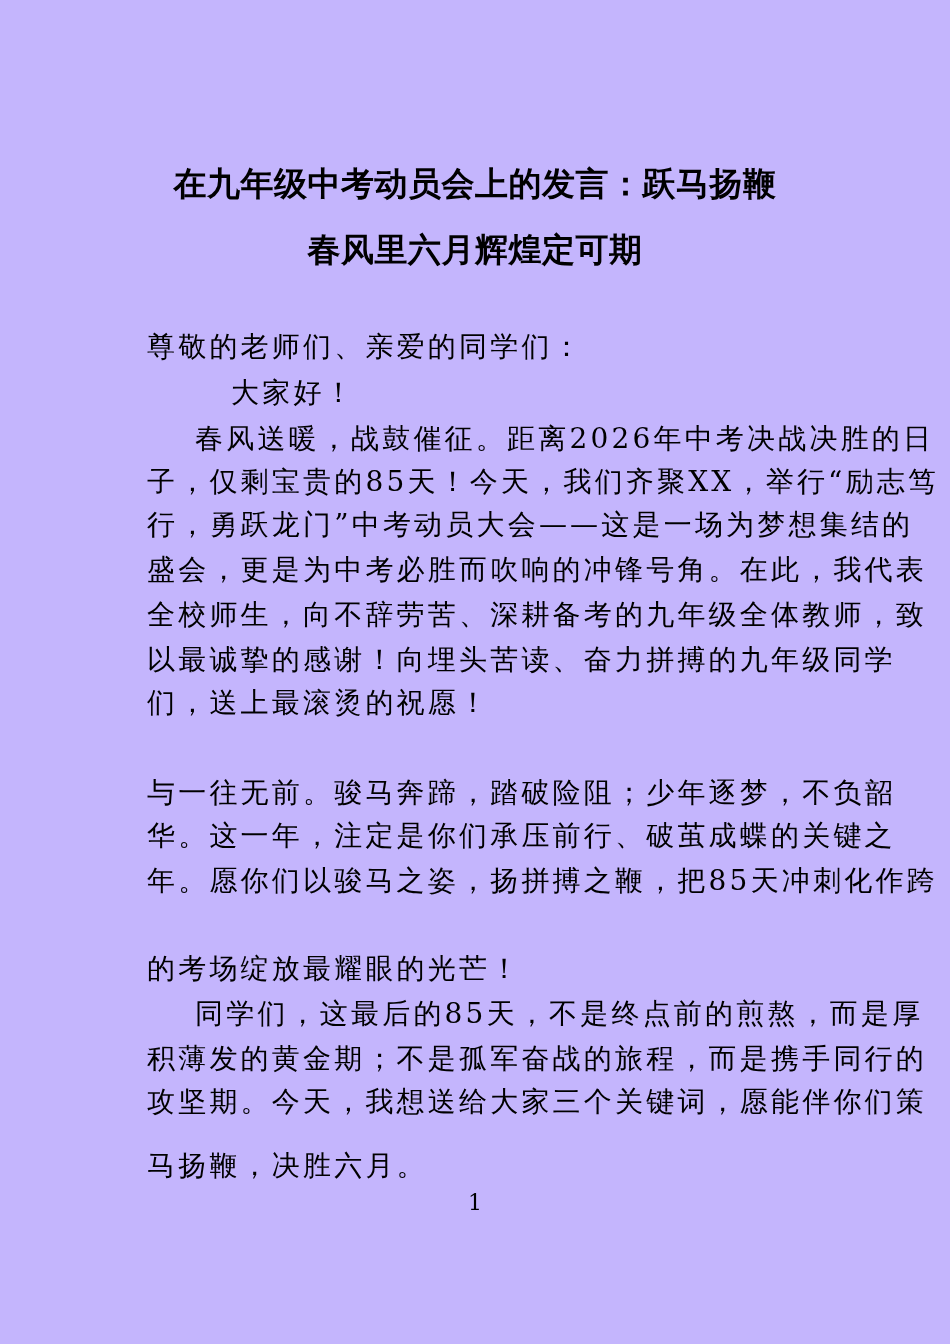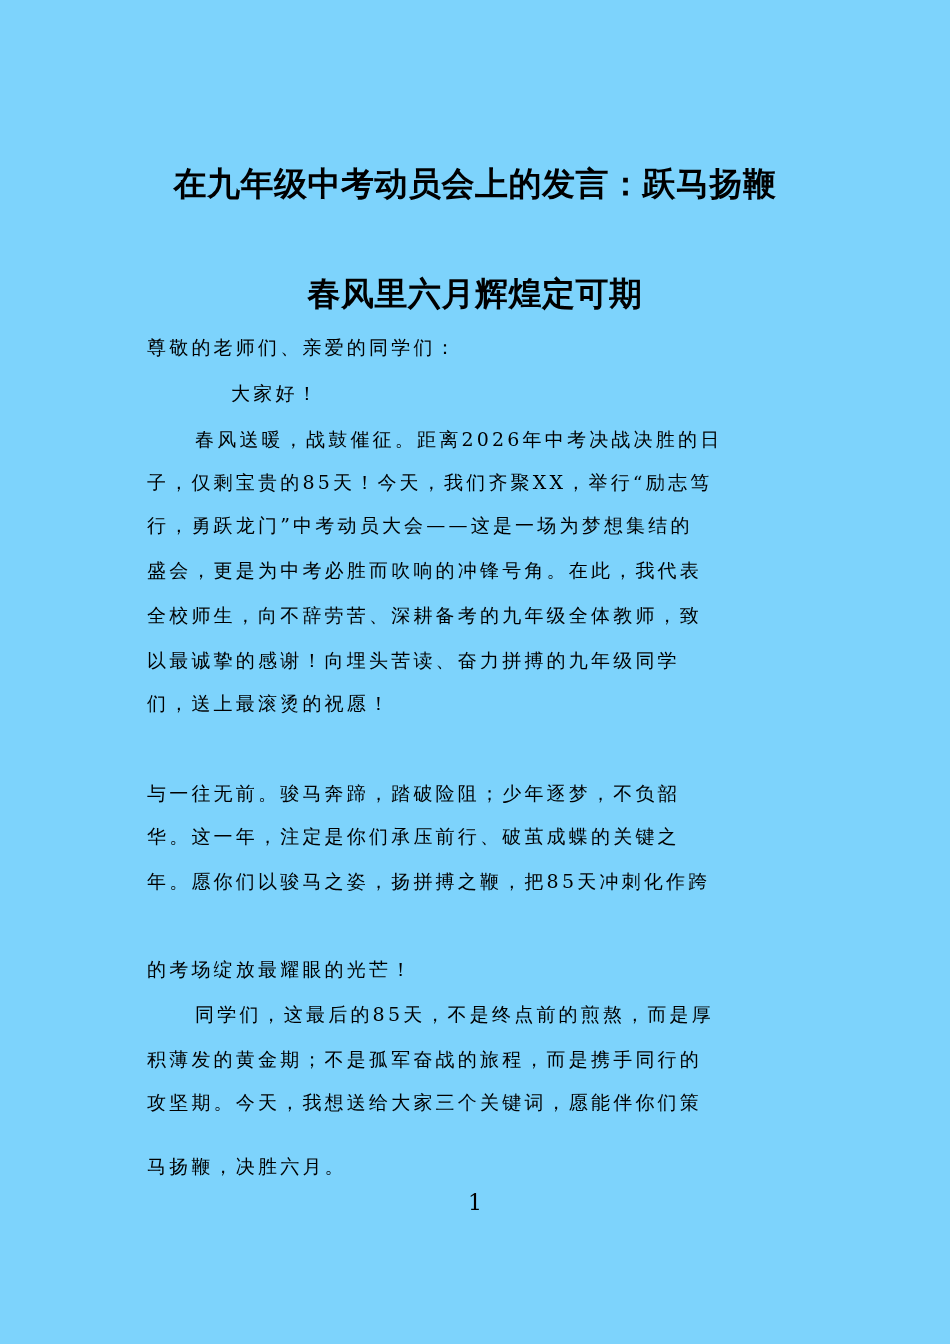--- a/index.html
+++ b/index.html
@@ -12,41 +12,41 @@
       height: 1344px;
       position: relative;
       overflow: hidden;
       color: #000000;
     }
     .page {
       position: absolute;
       left: 0; top: 0;
       width: 950px;
       height: 1344px;
-      background: #7dd3fc;
+      background: #c4b5fd;
     }
     .title {
       position: absolute;
       left: 0;
       width: 950px;
       text-align: center;
       font-family: "DejaVu Serif", serif;
       font-weight: bold;
       font-size: 33px;
       letter-spacing: 0.5px;
       color: #000;
       white-space: nowrap;
     }
     .title.l1 { top: 162px; }
-    .title.l2 { top: 228px; margin-top: 44px; }
+    .title.l2 { top: 228px; }
     .body-line {
       position: absolute;
       left: 147px;
       font-family: "DejaVu Serif", serif;
-      font-size: 19px;
+      font-size: 28px;
       letter-spacing: 3.2px;
       color: #000;
       white-space: nowrap;
       line-height: 30px;
     }
     .indent { left: 195px; }
     .page-number {
       position: absolute;
       top: 1190px;
       left: 0;

